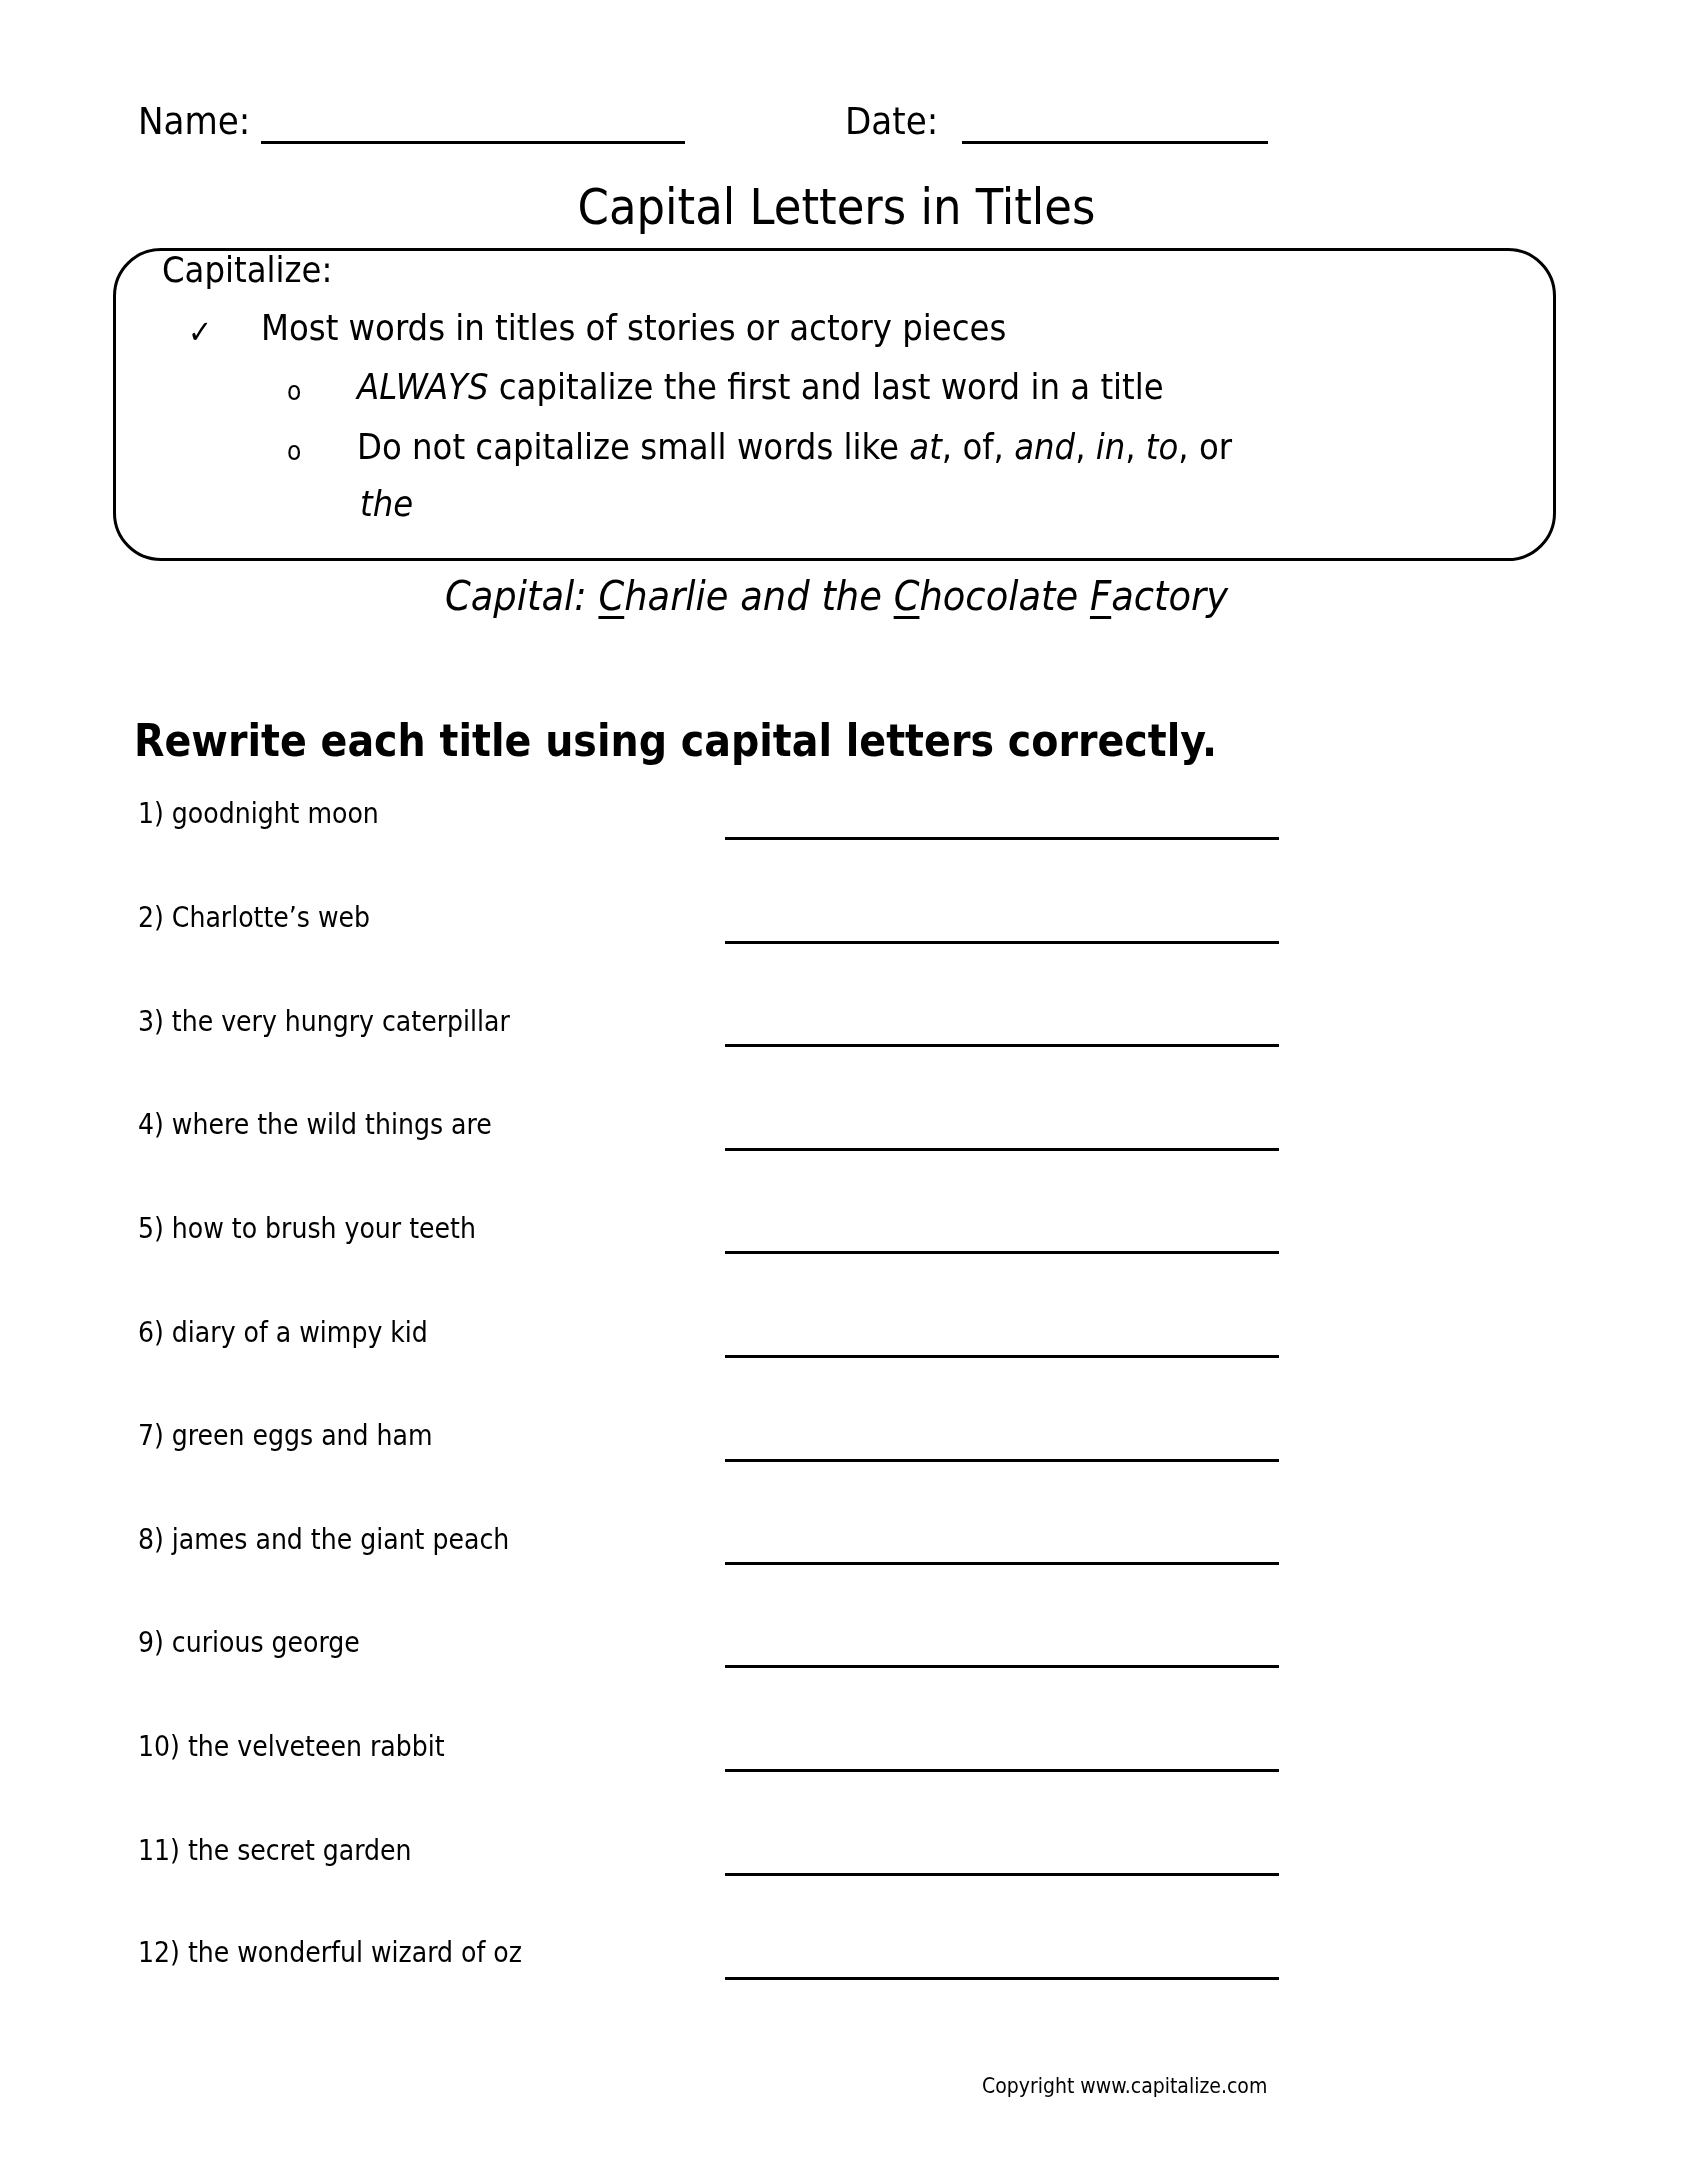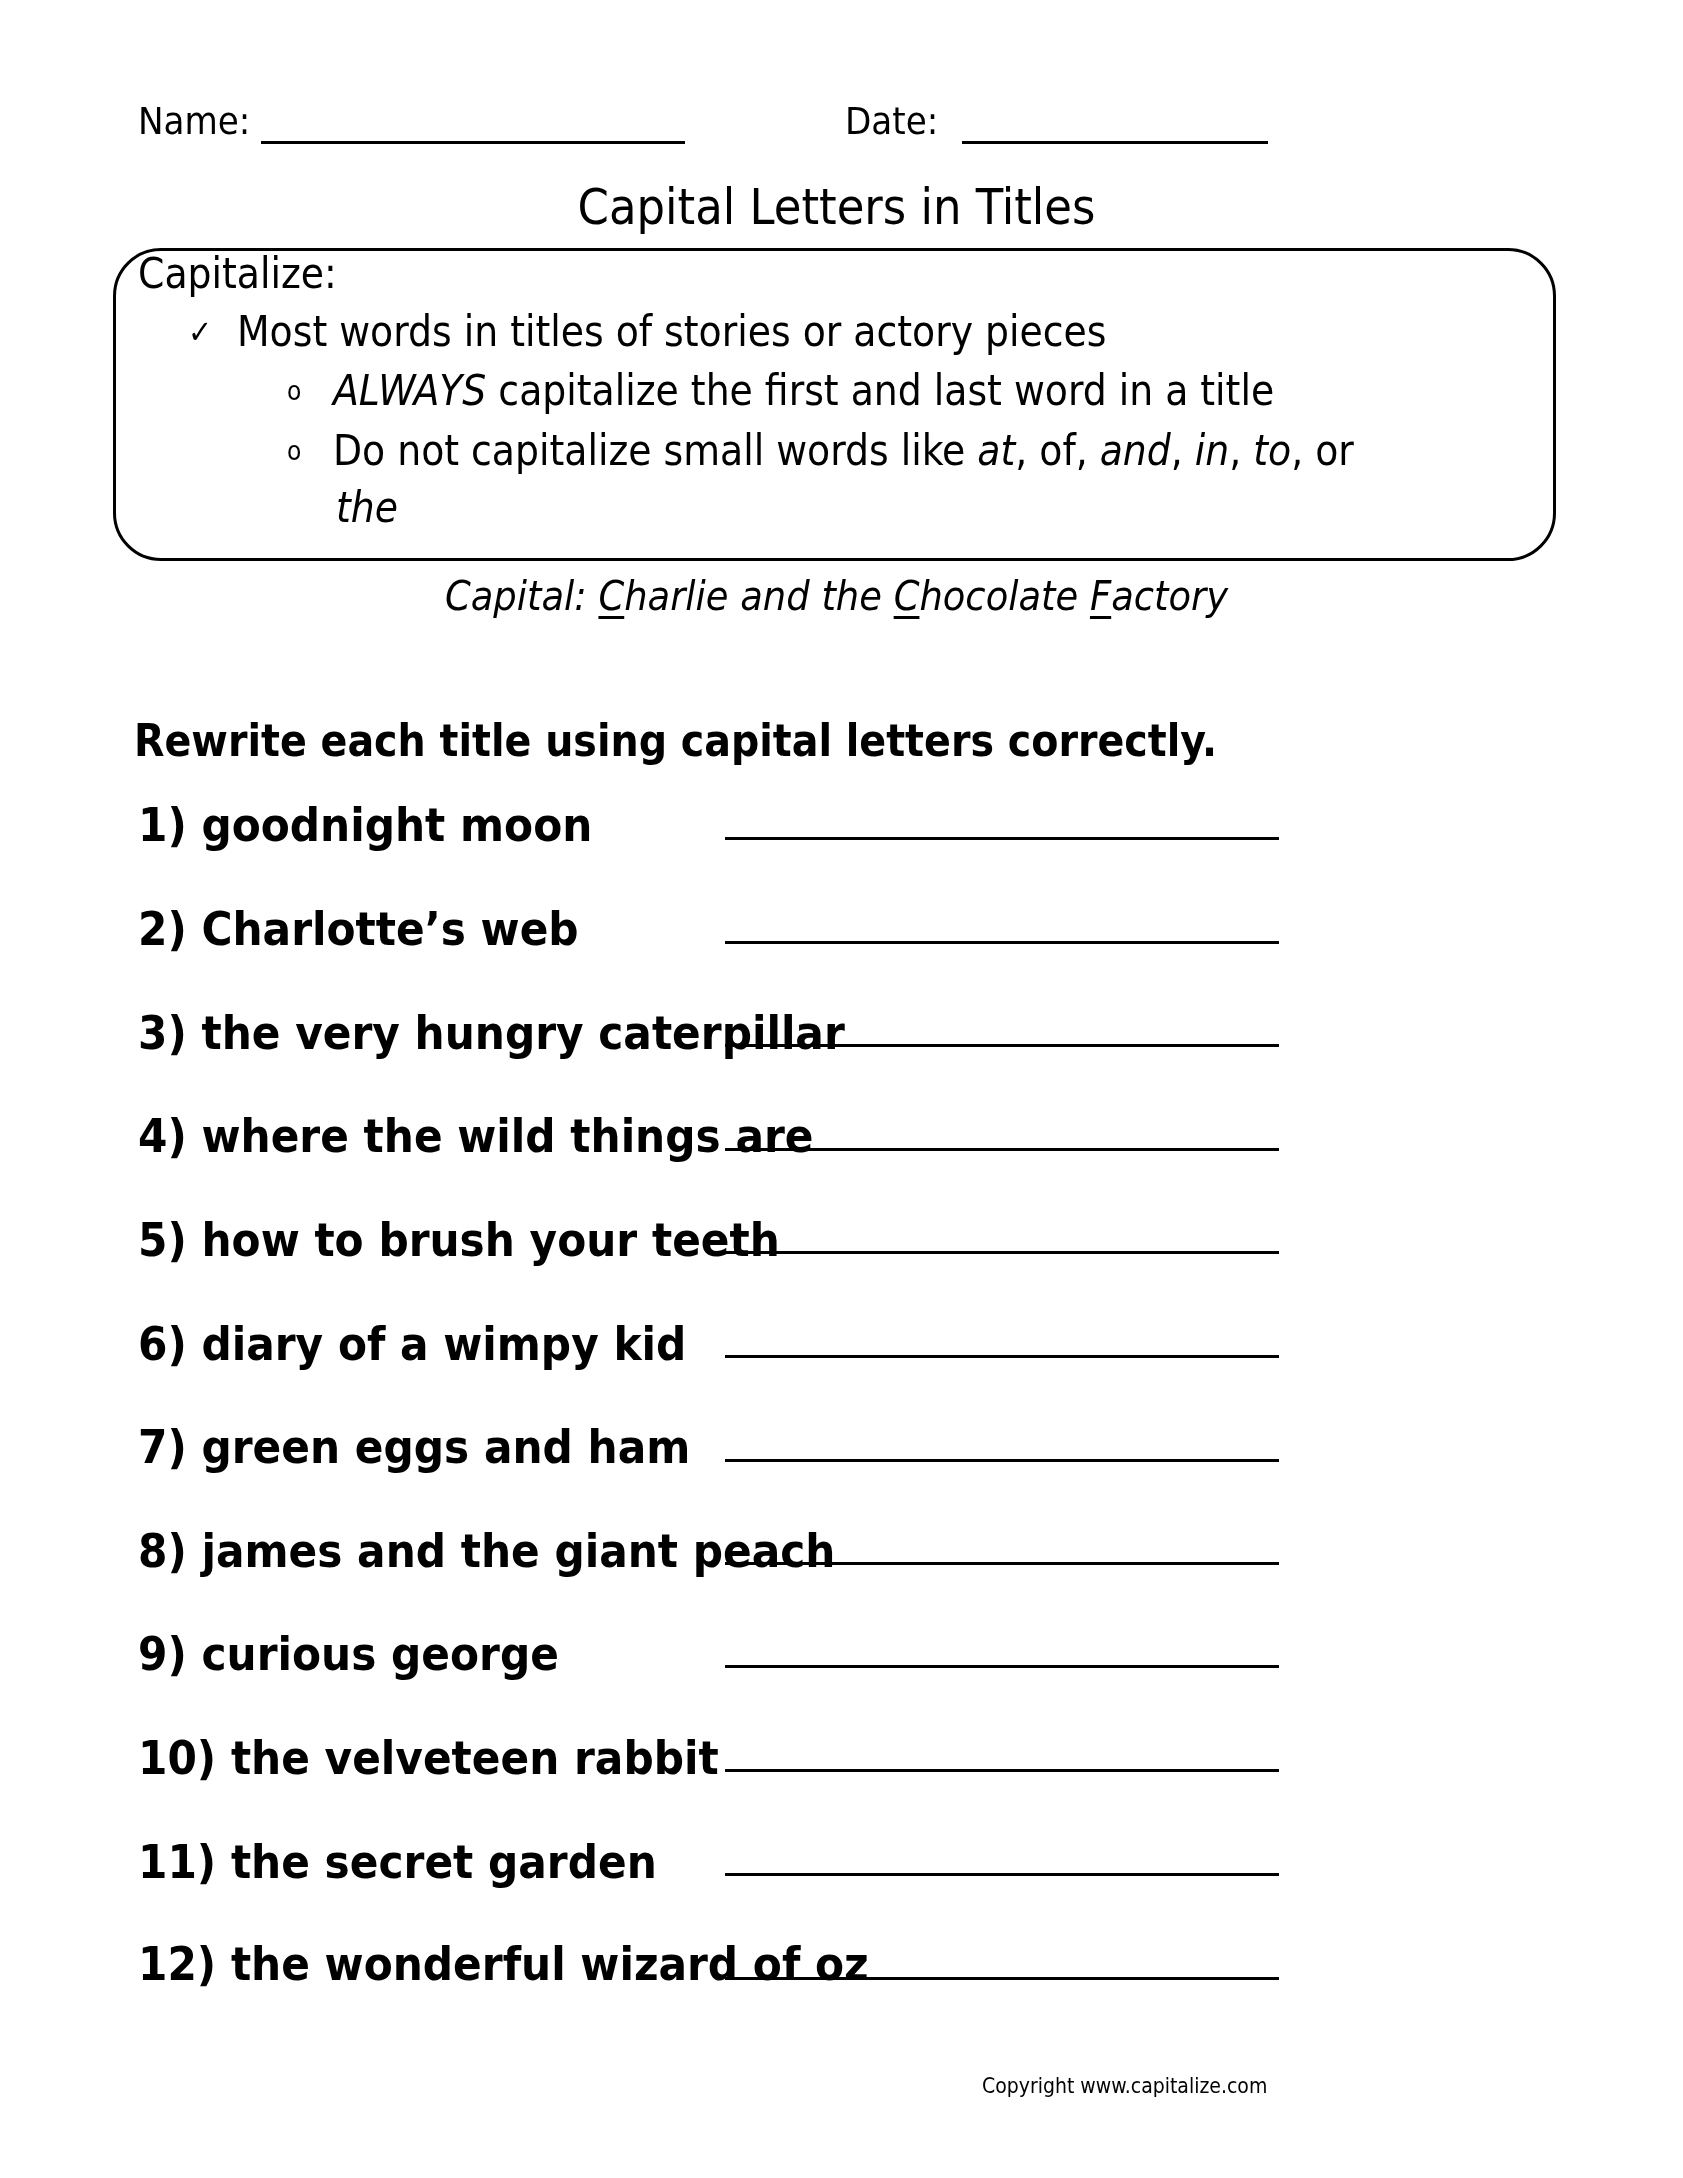--- a/index.html
+++ b/index.html
@@ -4,26 +4,26 @@
 <style>
   html, body { margin: 0; padding: 0; background: #ffffff; }
   body { width: 1683px; height: 2178px; position: relative; overflow: hidden;
          font-family: "DejaVu Sans Condensed", "DejaVu Sans", sans-serif; color: #000; }
   .abs { position: absolute; white-space: nowrap; }
   .hdr-label { font-size: 38px; }
   .blank { position: absolute; border-bottom: 3px solid #000; height: 0; }
   .title { font-size: 50px; left: 0; width: 1673px; text-align: center; }
   .rule-box { position: absolute; left: 113px; top: 248px; width: 1443px; height: 313px;
               border: 3px solid #000; border-radius: 48px; box-sizing: border-box; }
-  .box-text { font-size: 42px; }
+  .box-text { font-size: 36px; margin-left: 24px; }
   .italic { font-style: italic; }
   .example { font-size: 41px; font-style: italic; left: 0; width: 1673px; text-align: center; }
   .u { text-decoration: underline; text-decoration-thickness: 3px; text-underline-offset: 6px; }
   .instr { font-size: 44px; font-weight: bold; margin-top: 22px; }
-  .item { font-size: 47px; font-weight: bold; }
+  .item { font-size: 28px; }
   .answer { position: absolute; border-bottom: 3px solid #000; height: 0; left: 725px; width: 554px; }
   .copyright { font-size: 21px; }
   .bullet-o { font-size: 26px; }
   .check { font-size: 32px; }
 </style>
 </head>
 <body>
 
 <div class="abs hdr-label" style="left:138px; top:99px;">Name:</div>
 <div class="blank" style="left:261px; top:141px; width:424px;"></div>

